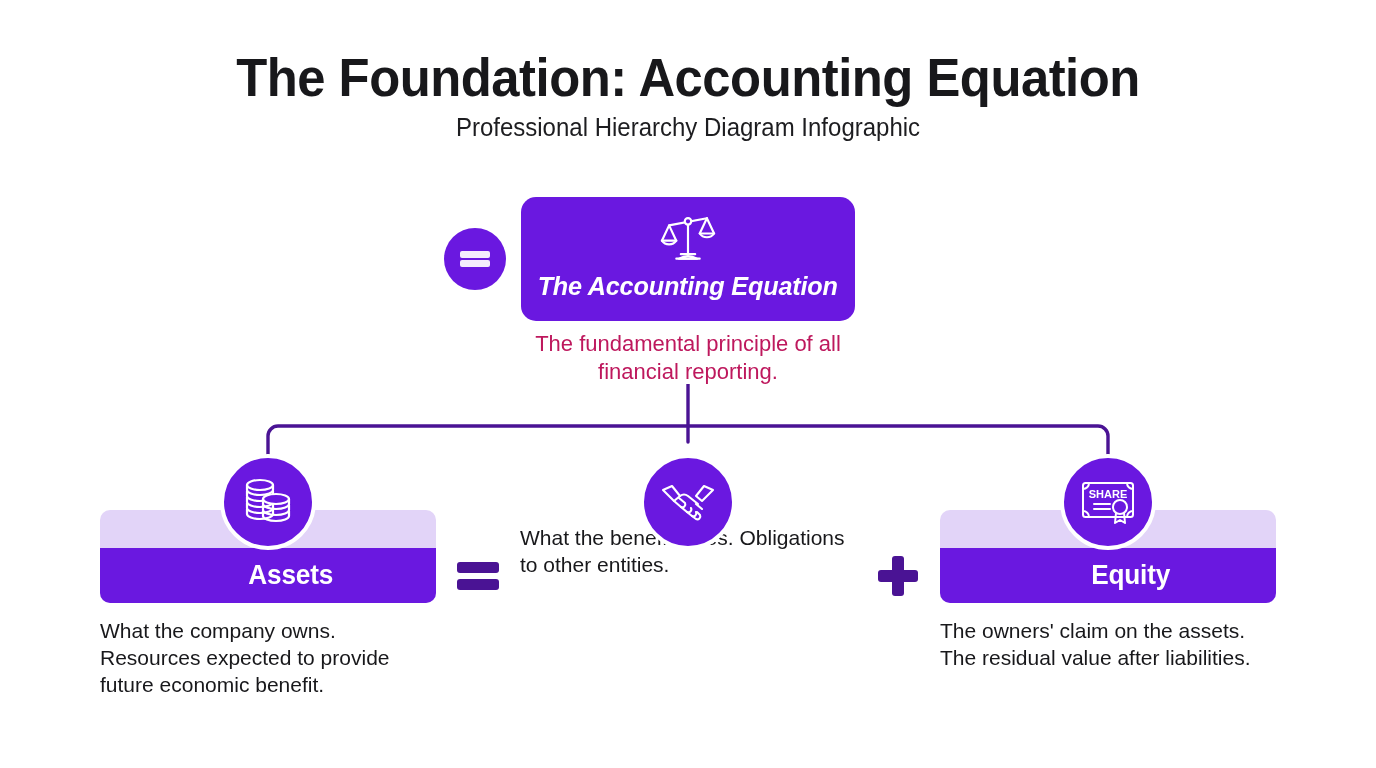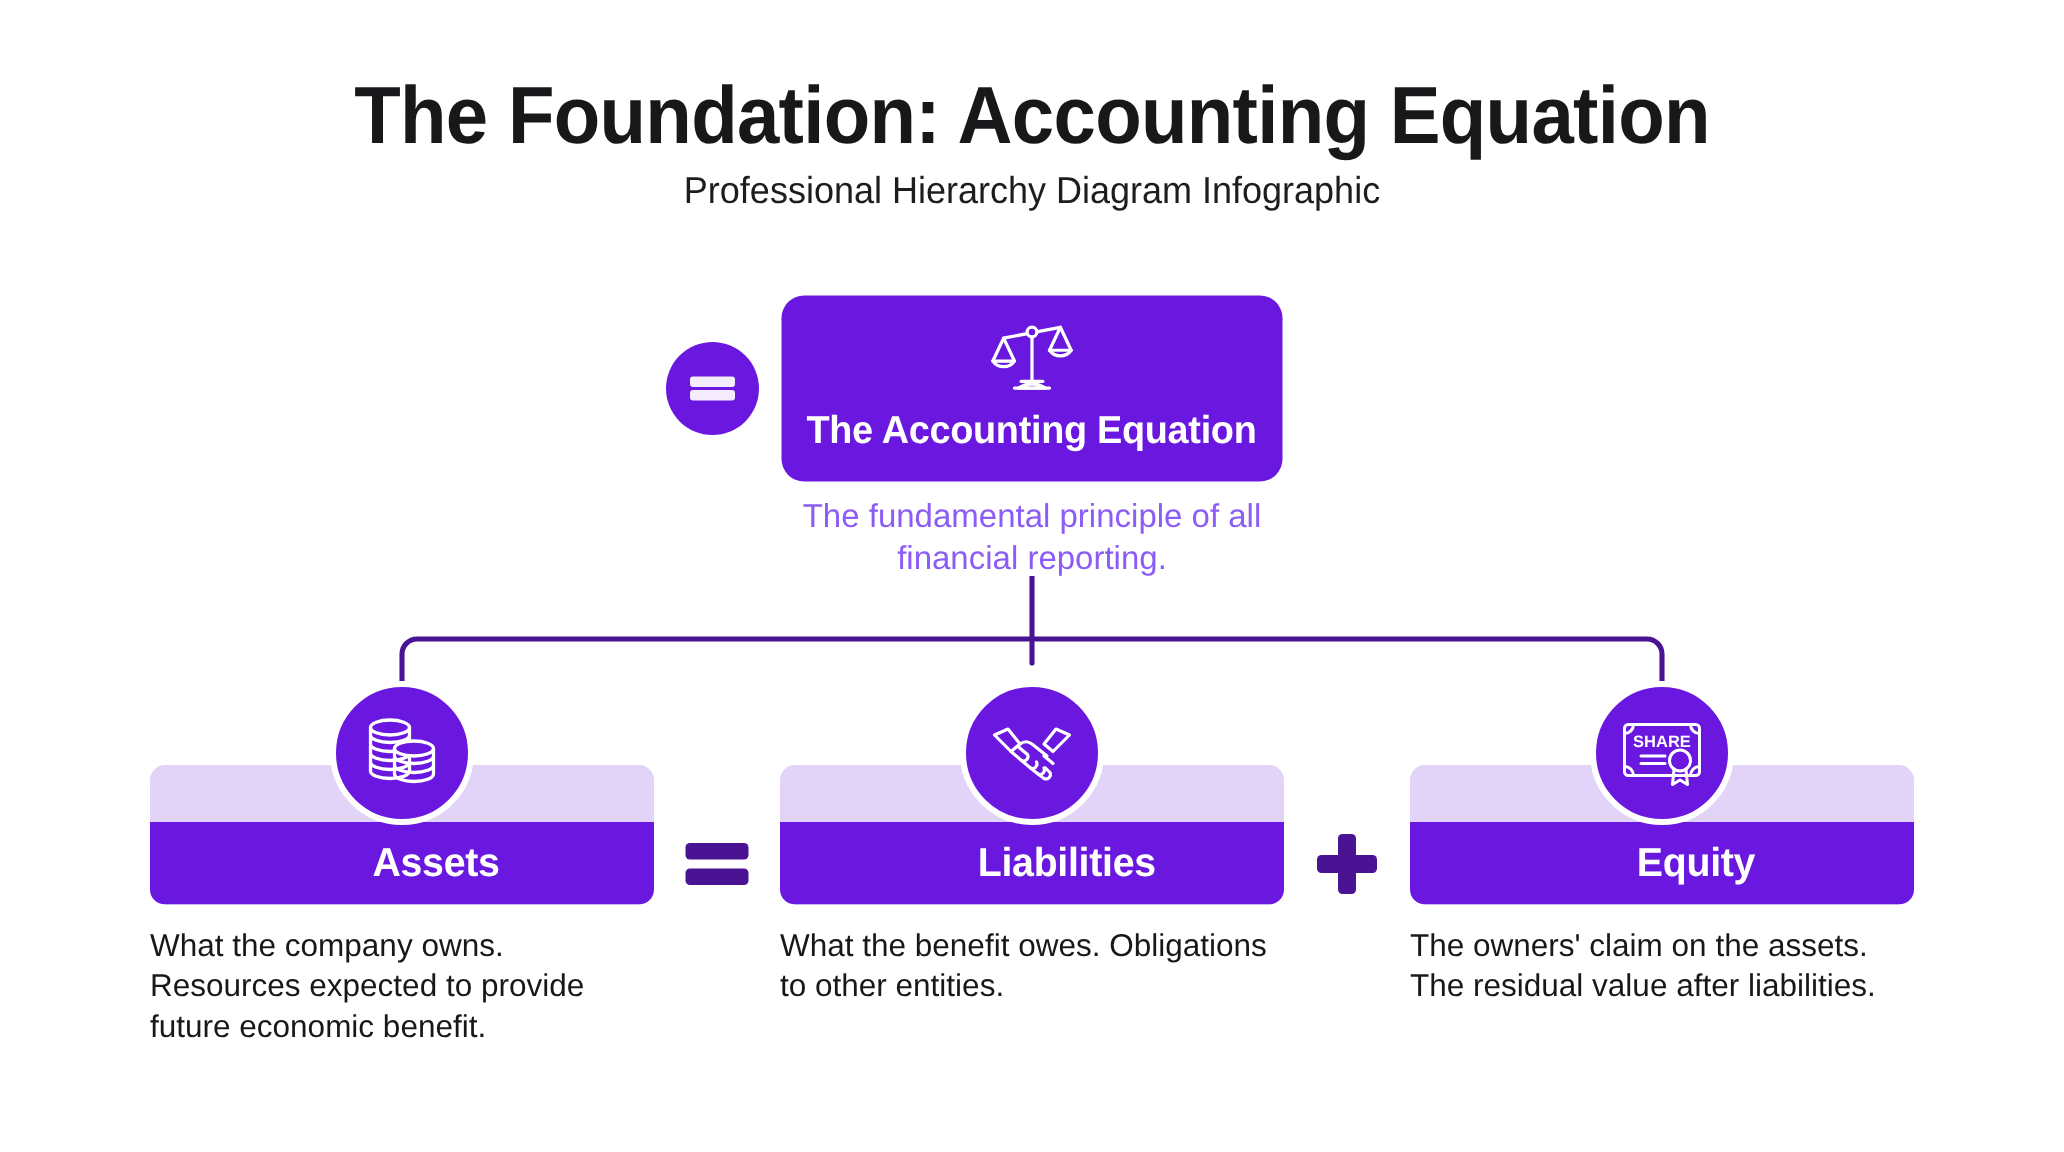--- a/index.html
+++ b/index.html
@@ -48,20 +48,21 @@
     transform: scaleX(0.96);
   }
 
   
   .root-wrap {
     position: absolute;
     left: 521px;
     top: 197px;
     width: 266px;
     height: 124px;
+    font-style: italic;
   }
   .root-card {
     width: 334px;
     height: 124px;
     background: #6A18E0;
     border-radius: 15px;
     box-sizing: border-box;
     display: flex;
     flex-direction: column;
     align-items: center;
@@ -105,21 +106,21 @@
   .eq-badge .bar.bot { margin-top: 9px; }
 
   .root-desc {
     position: absolute;
     left: 498px;
     top: 330px;
     width: 380px;
     text-align: center;
     font-size: 22px;
     line-height: 1.25;
-    color: #8b5cf6;
+    color: #be185d;
   }
 
   
   .connector {
     position: absolute;
     left: 0;
     top: 384px;
     width: 1376px;
     height: 110px;
   }
@@ -273,25 +274,20 @@
   </div>
 
   <div class="op op-eq">
     <svg width="46" height="36" viewBox="0 0 46 36">
       <rect x="2" y="4" width="42" height="11" rx="3" fill="#4A1394"></rect>
       <rect x="2" y="21" width="42" height="11" rx="3" fill="#4A1394"></rect>
     </svg>
   </div>
 
   <div class="node n1">
-    <div class="node-card">
-      <div class="lower">
-        <span class="node-label">Liabilities</span>
-      </div>
-    </div>
     <div class="node-circle">
       <svg width="56" height="46" viewBox="0 0 56 46">
         <g fill="none" stroke="#ffffff" stroke-width="2.1" stroke-linecap="round" stroke-linejoin="round">
           <path d="M3 11 L12 7 L20 17 L14 22 Z"></path>
           <path d="M53 11 L44 7 L36 17 L42 22 Z"></path>
           <path d="M20 17 q4 -3 8 0 l10 8"></path>
           <path d="M14 22 l7 6 a3 3 0 0 0 4 -4 l-6 -5"></path>
           <path d="M21 28 l6 5 a3 3 0 0 0 4 -4"></path>
           <path d="M27 33 l5 4 a3 3 0 0 0 4 -4"></path>
           <path d="M32 37 l4 3 a3 3 0 0 0 4 -4 l-3 -3"></path>

